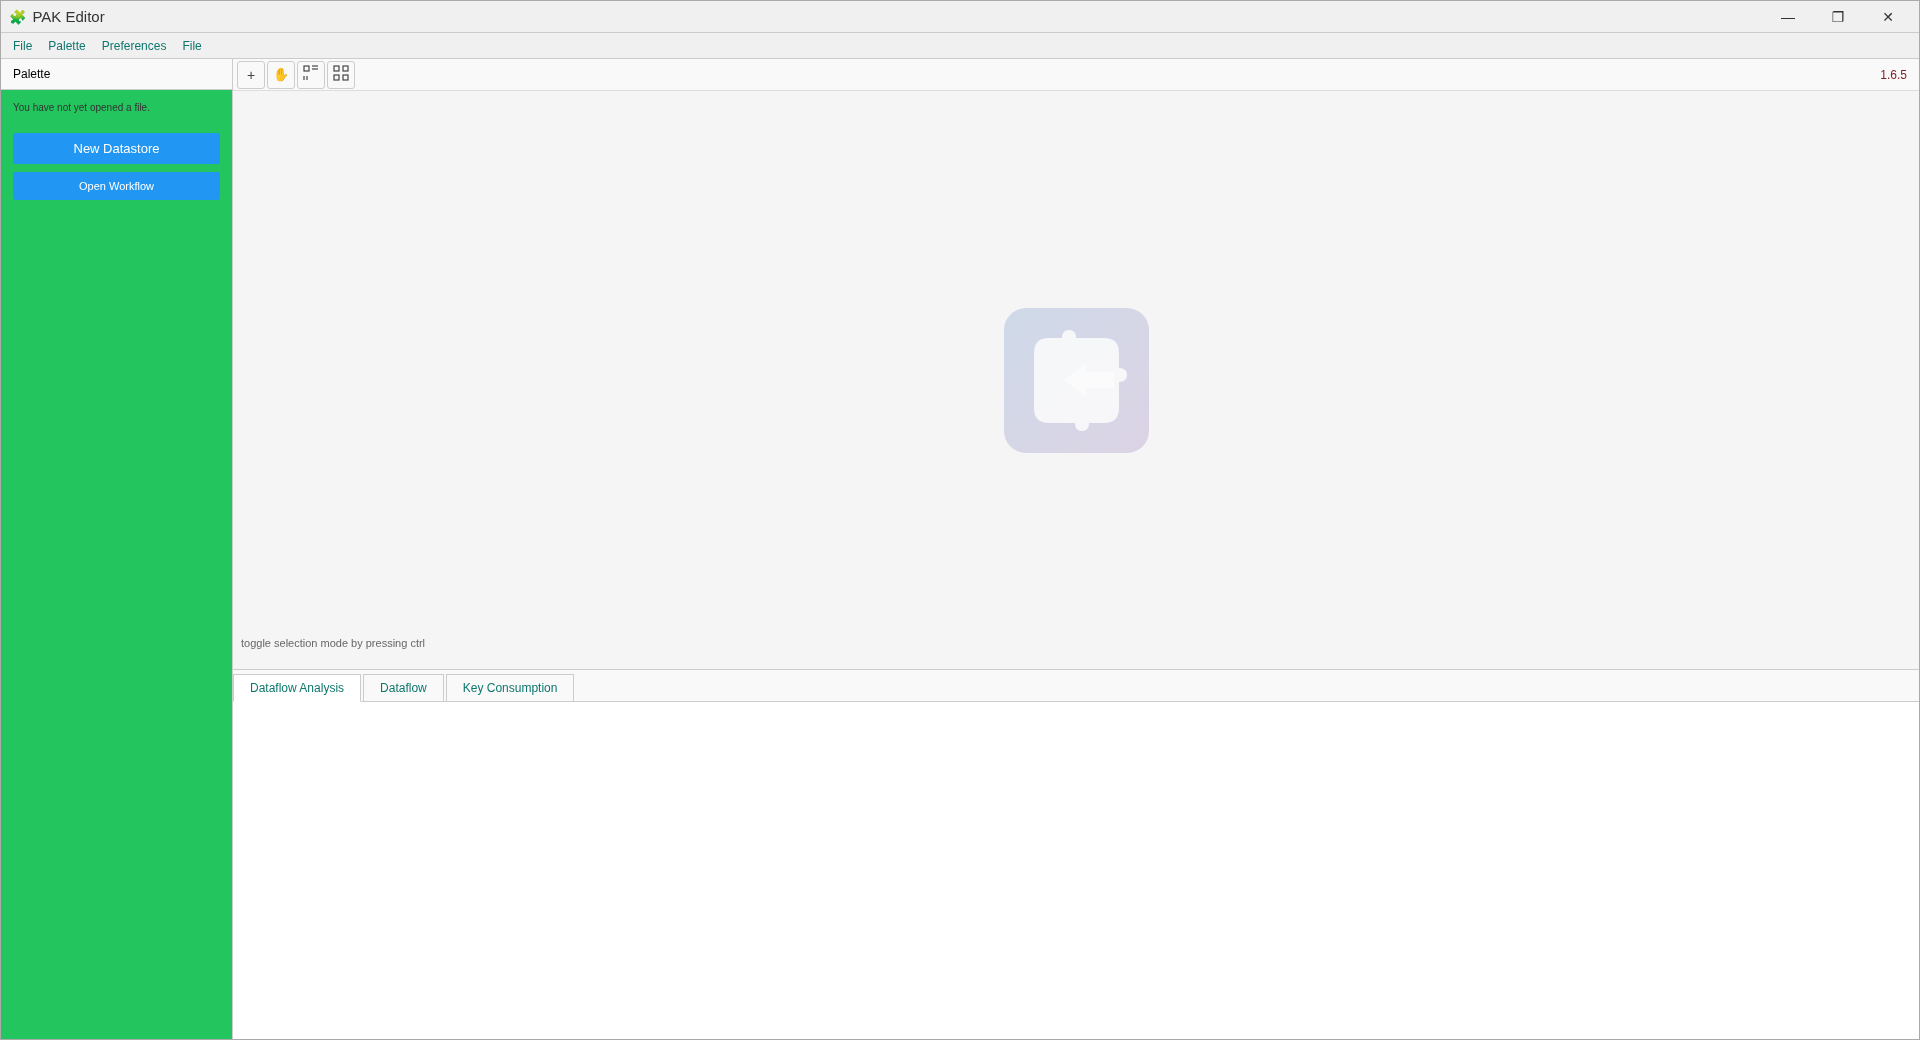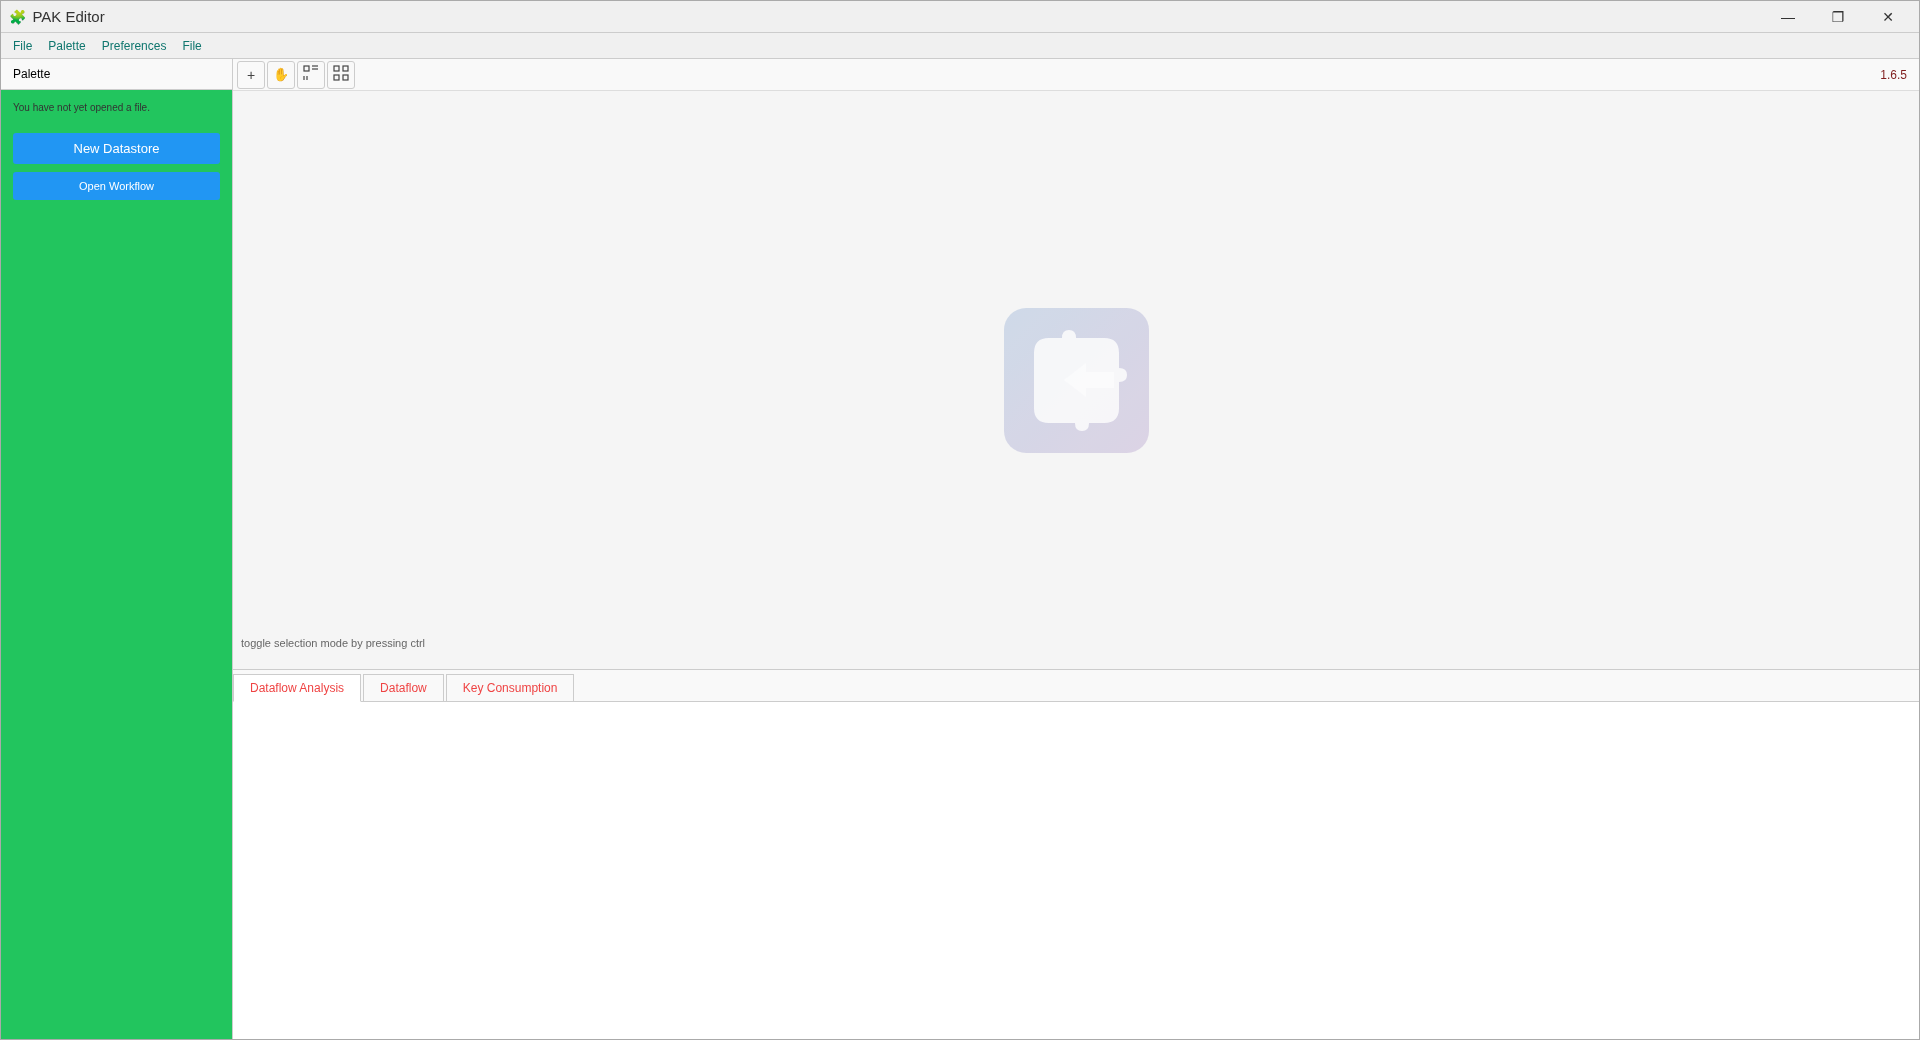--- a/index.html
+++ b/index.html
@@ -228,21 +228,21 @@
 
     .tab {
       padding: 6px 16px;
       font-size: 12px;
       cursor: pointer;
       border: 1px solid #ccc;
       border-bottom: none;
       margin-right: 2px;
       margin-top: 4px;
       background: #f9f9f9;
-      color: #ef4444;
+      color: #0f766e;
     }
 
     .tab.active {
       background: #fff;
       border-bottom: 1px solid #fff;
       margin-bottom: -1px;
       z-index: 1;
     }
 
     .tab-content {

